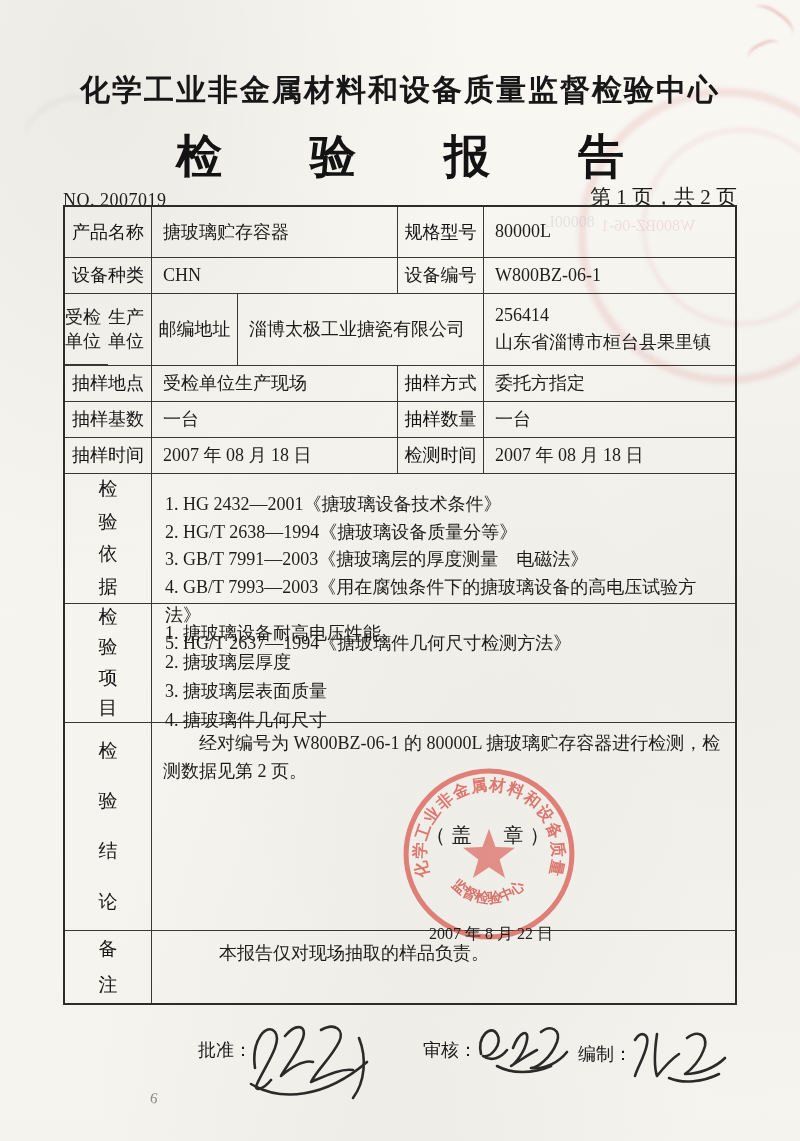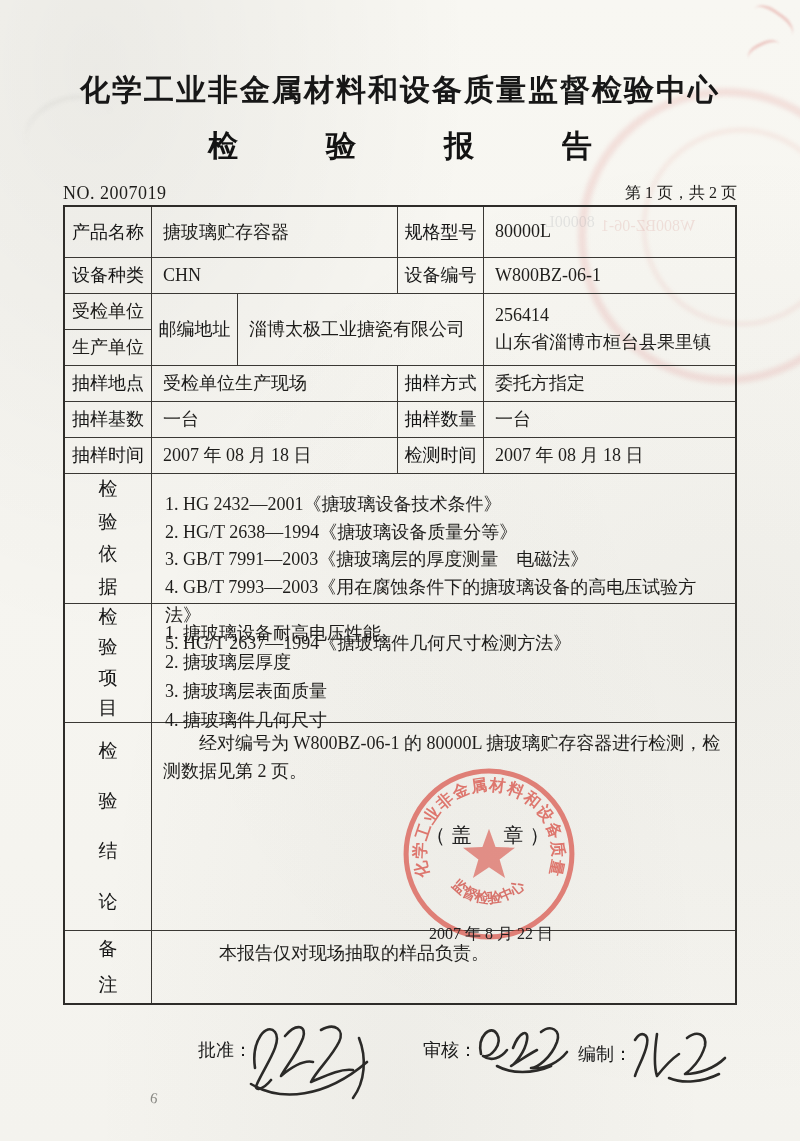--- a/index.html
+++ b/index.html
@@ -8,36 +8,36 @@
   .page{position:relative;width:800px;height:1141px;overflow:hidden;
     background:
       radial-gradient(ellipse at 12% 6%, rgba(0,0,0,0.05), transparent 38%),
       radial-gradient(ellipse at 92% 55%, rgba(60,60,50,0.04), transparent 55%),
       radial-gradient(ellipse at 50% 96%, rgba(60,60,50,0.035), transparent 55%),
       linear-gradient(#f8f7f2,#f4f3ee);}
   
   .org-title{position:absolute;left:0;top:70px;width:800px;text-align:center;
     font-size:30px;font-weight:700;letter-spacing:2px;color:#171717;}
   .report-title{position:absolute;left:0;top:126px;width:800px;text-align:center;}
-  .report-title span{font-size:30px;font-weight:700;letter-spacing:88px;margin-right:-88px;color:#131313;font-family:Liberation Mono, monospace;}
+  .report-title span{font-size:46px;font-weight:700;letter-spacing:88px;margin-right:-88px;color:#131313;font-family:Liberation Mono, monospace;}
   .meta{position:absolute;left:63px;top:183px;width:674px;display:flex;justify-content:space-between;align-items:flex-end;}
   .report-no{font-size:18px;letter-spacing:0.5px;}
-  .page-info{font-size:16px;font-family:Liberation Serif, serif;}
+  .page-info{font-size:21px;font-family:Liberation Serif, serif;}
   
   .tbl{position:absolute;left:63px;top:205px;width:674px;height:800px;
     border:2px solid #2e2c29;box-sizing:border-box;display:flex;flex-direction:column;}
   .trow{display:flex;box-sizing:border-box;border-bottom:1.5px solid #3a3834;}
   .trow:last-child{border-bottom:none;}
   .cell{box-sizing:border-box;border-right:1.5px solid #3a3834;display:flex;align-items:center;font-size:18px;}
   .cell:last-child{border-right:none;}
   .lc{width:87px;justify-content:center;color:#161616;}
   .v1{width:246px;padding-left:11px;}
   .l2{width:86px;justify-content:center;color:#161616;}
   .v2{flex:1;padding-left:11px;}
-  .stackL{width:87px;box-sizing:border-box;border-right:1.5px solid #3a3834;display:flex;flex-direction:column;}
+  .stackL{width:87px;box-sizing:border-box;border-right:1.5px solid #3a3834;display:flex;}
   .stackL .half{flex:1;display:flex;align-items:center;justify-content:center;box-sizing:border-box;font-size:18px;}
   .stackL .half.first{border-bottom:1.5px solid #3a3834;}
   .twolines{display:flex;flex-direction:column;justify-content:center;align-items:flex-start;line-height:1.5;}
   
   .sect{display:flex;box-sizing:border-box;border-bottom:1.5px solid #3a3834;}
   .sect:last-child{border-bottom:none;}
   .slabel{width:87px;box-sizing:border-box;border-right:1.5px solid #3a3834;
     display:flex;align-items:center;justify-content:center;}
   .vl{width:22px;text-align:center;word-break:break-all;font-size:19px;color:#161616;}
   .scontent{flex:1;box-sizing:border-box;position:relative;font-size:18px;}

